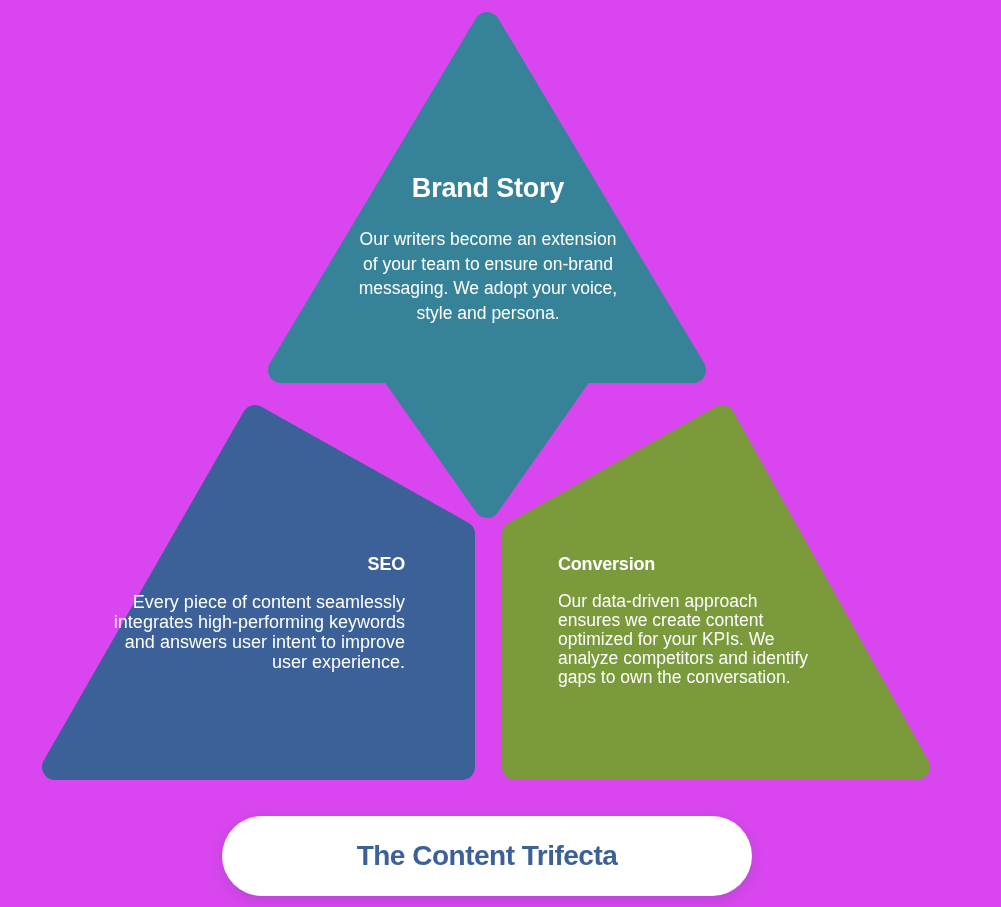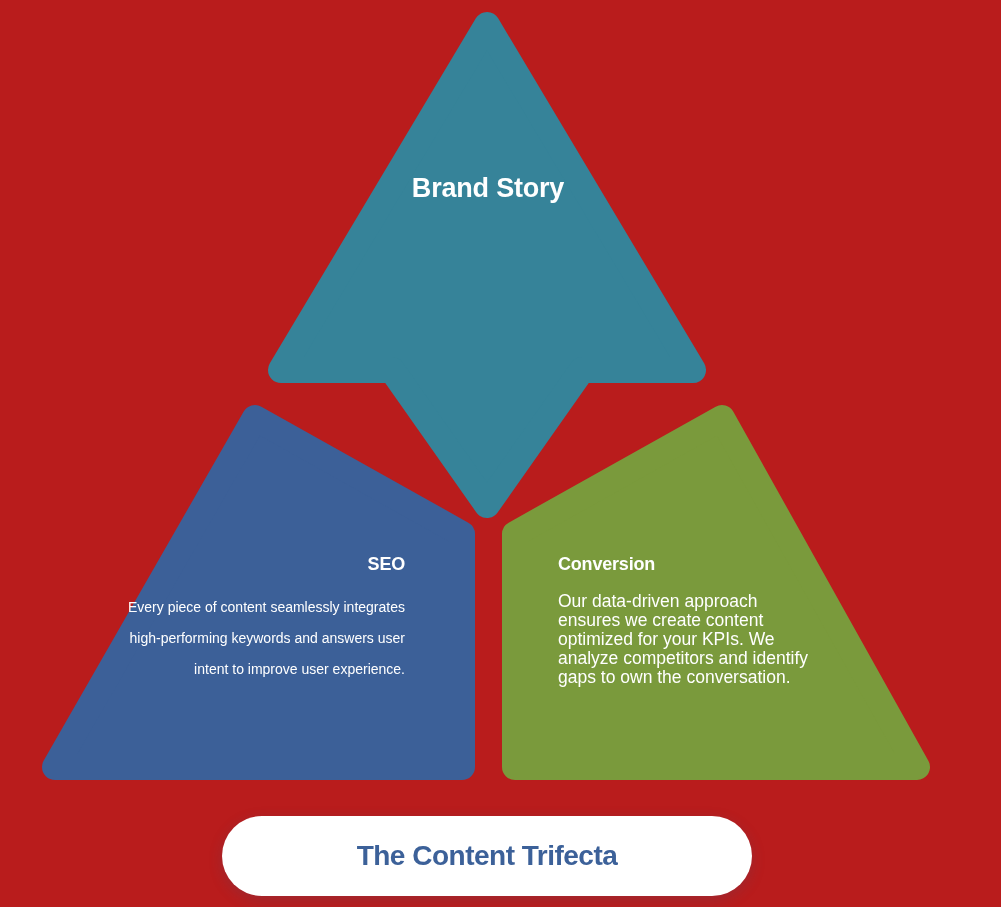--- a/index.html
+++ b/index.html
@@ -9,21 +9,21 @@
     background: #ffffff;
   }
   body {
     font-family: "Liberation Sans", sans-serif;
     -webkit-font-smoothing: antialiased;
   }
   #infographic {
     position: relative;
     width: 1001px;
     height: 907px;
-    background: #b91c1c;
+    background: #d946ef;
     overflow: hidden;
   }
   #shapes-layer {
     position: absolute;
     left: 0;
     top: 0;
     width: 1001px;
     height: 907px;
   }
 
@@ -65,22 +65,22 @@
     top: 549px;
     width: 295px;
     text-align: right;
   }
   #seo-panel .panel-heading {
     font-size: 18px;
     line-height: 30px;
     margin-bottom: 13px;
   }
   #seo-panel .panel-body {
-    font-size: 14px;
-    line-height: 31px;
+    font-size: 18px;
+    line-height: 20px;
   }
 
   
   #conversion-panel {
     left: 558px;
     top: 549px;
     width: 258px;
     text-align: left;
   }
   #conversion-panel .panel-heading {
@@ -138,20 +138,21 @@
 
     <path fill="#7a9a3c" stroke="#7a9a3c" stroke-width="26" stroke-linejoin="round" d="M 722 418
              L 917 767
              L 515 767
              L 515 534
              Z"></path>
   </svg>
 
   <div class="panel-text" id="brand-panel">
     <div class="panel-heading">Brand Story</div>
+    <p class="panel-body">Our writers become an extension of your team to ensure on-brand messaging. We adopt your voice, style and persona.</p>
   </div>
 
   <div class="panel-text" id="seo-panel">
     <div class="panel-heading">SEO</div>
     <p class="panel-body">Every piece of content seamlessly integrates high-performing keywords and answers user intent to improve user experience.</p>
   </div>
 
   <div class="panel-text" id="conversion-panel">
     <div class="panel-heading">Conversion</div>
     <p class="panel-body">Our data-driven approach ensures we create content optimized for your KPIs. We analyze competitors and identify gaps to own the conversation.</p>

